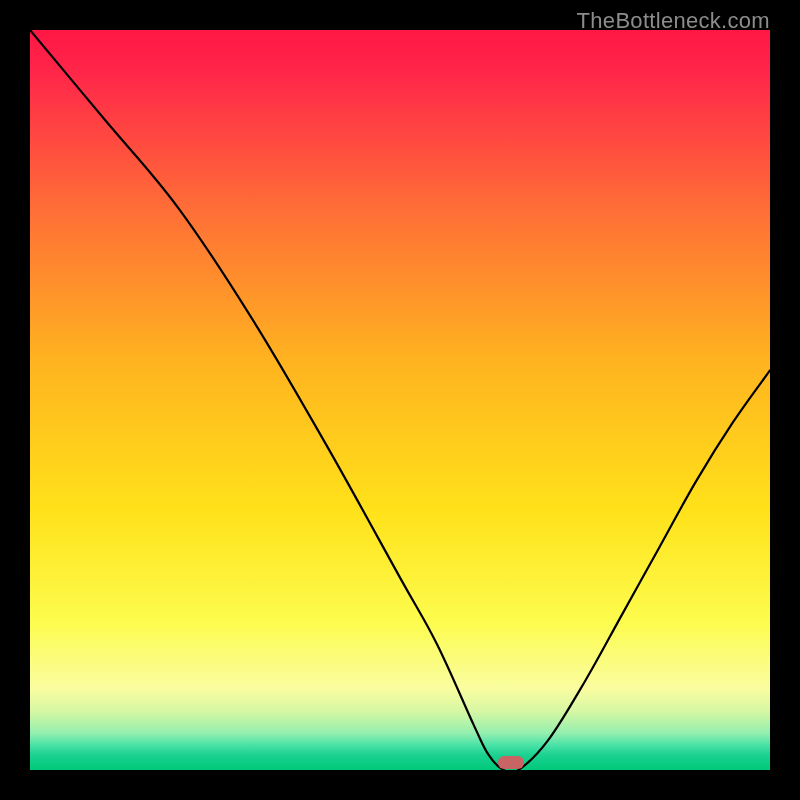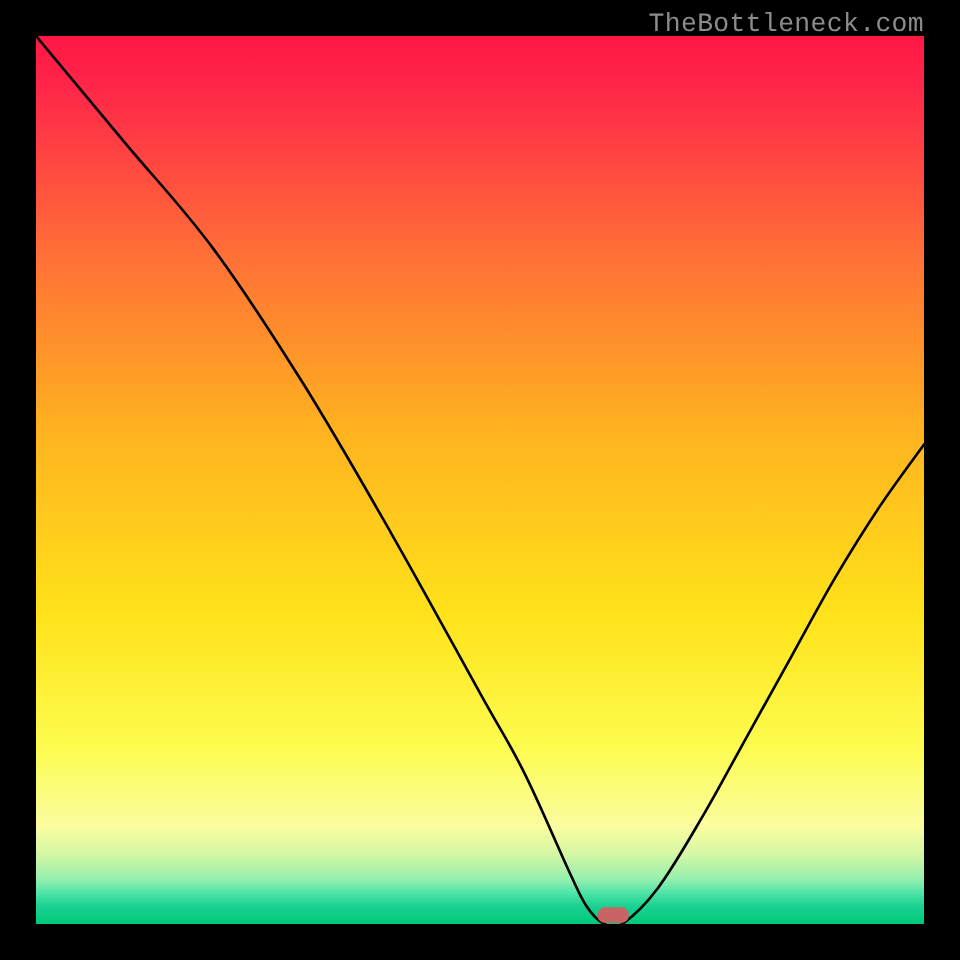--- a/index.html
+++ b/index.html
@@ -22,21 +22,21 @@
     position: absolute;
     left: 30px;
     top: 30px;
     width: 740px;
     height: 740px;
   }
   .watermark {
     position: absolute;
     top: 8px;
     right: 30px;
-    font-family: Liberation Mono, monospace;
+    font-family: Liberation Sans, sans-serif;
     font-size: 22px;
     color: #8c8c8c;
     letter-spacing: 0.3px;
   }
 </style>
 </head>
 <body>
 
 <div class="frame">
   <div class="watermark">TheBottleneck.com</div>

